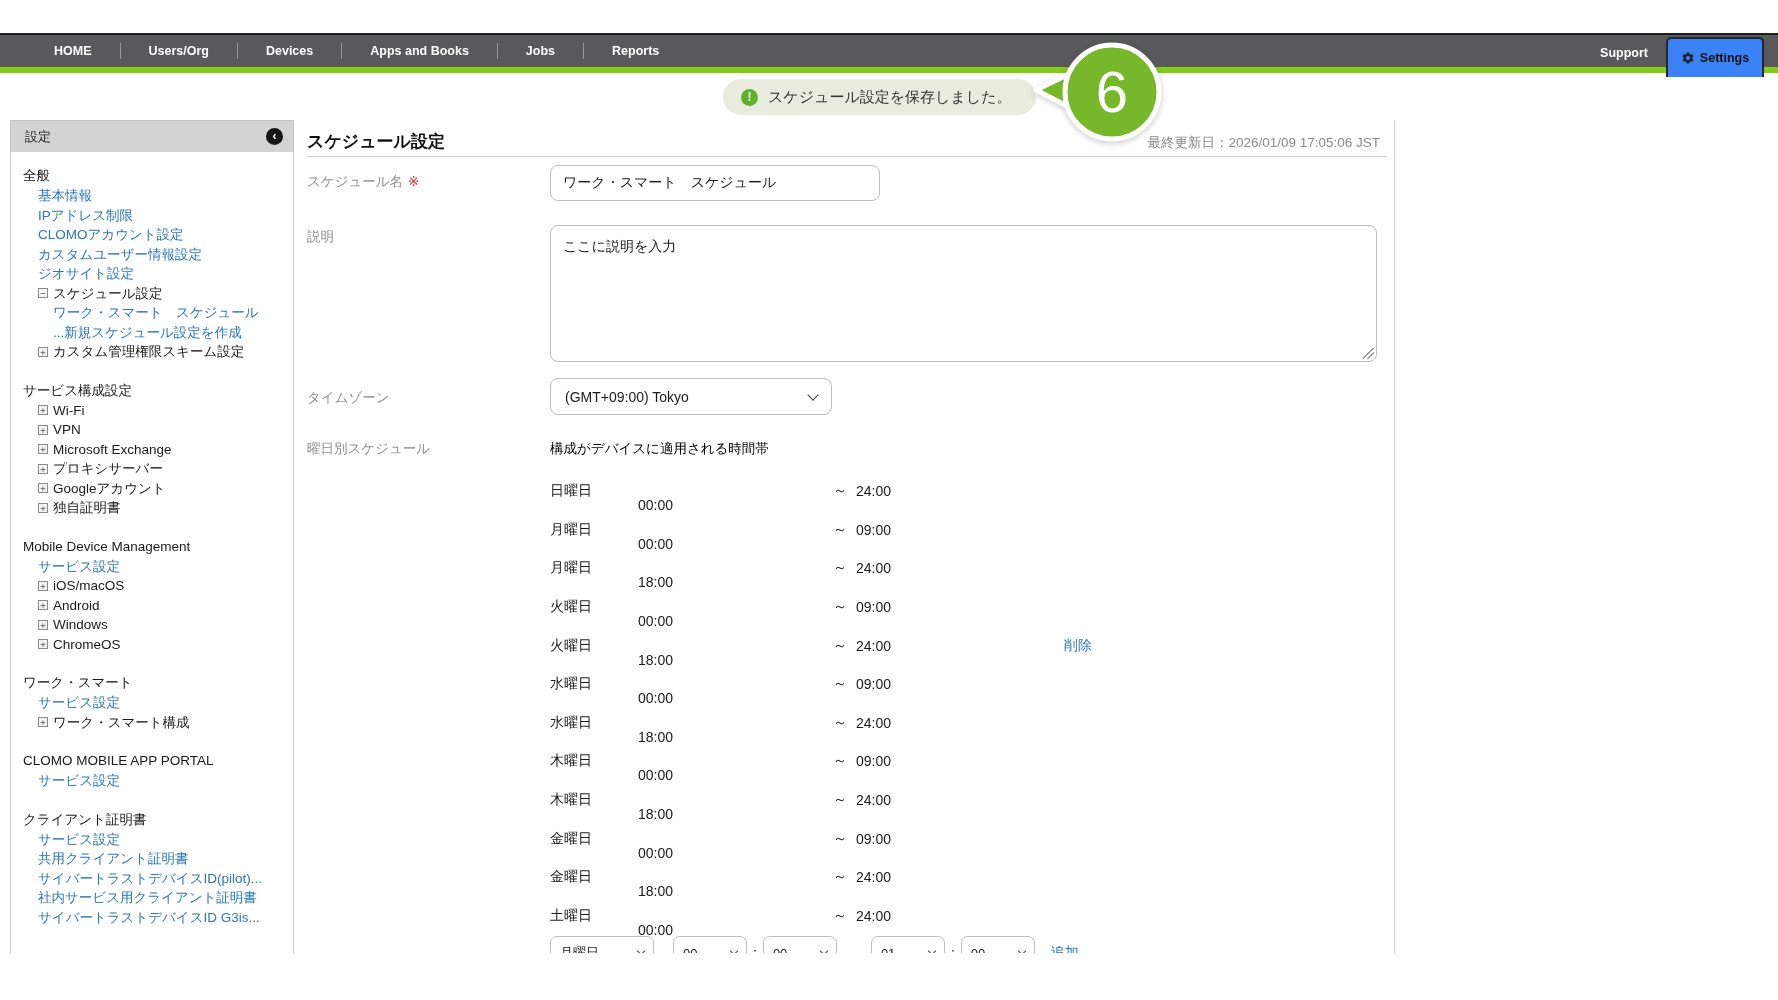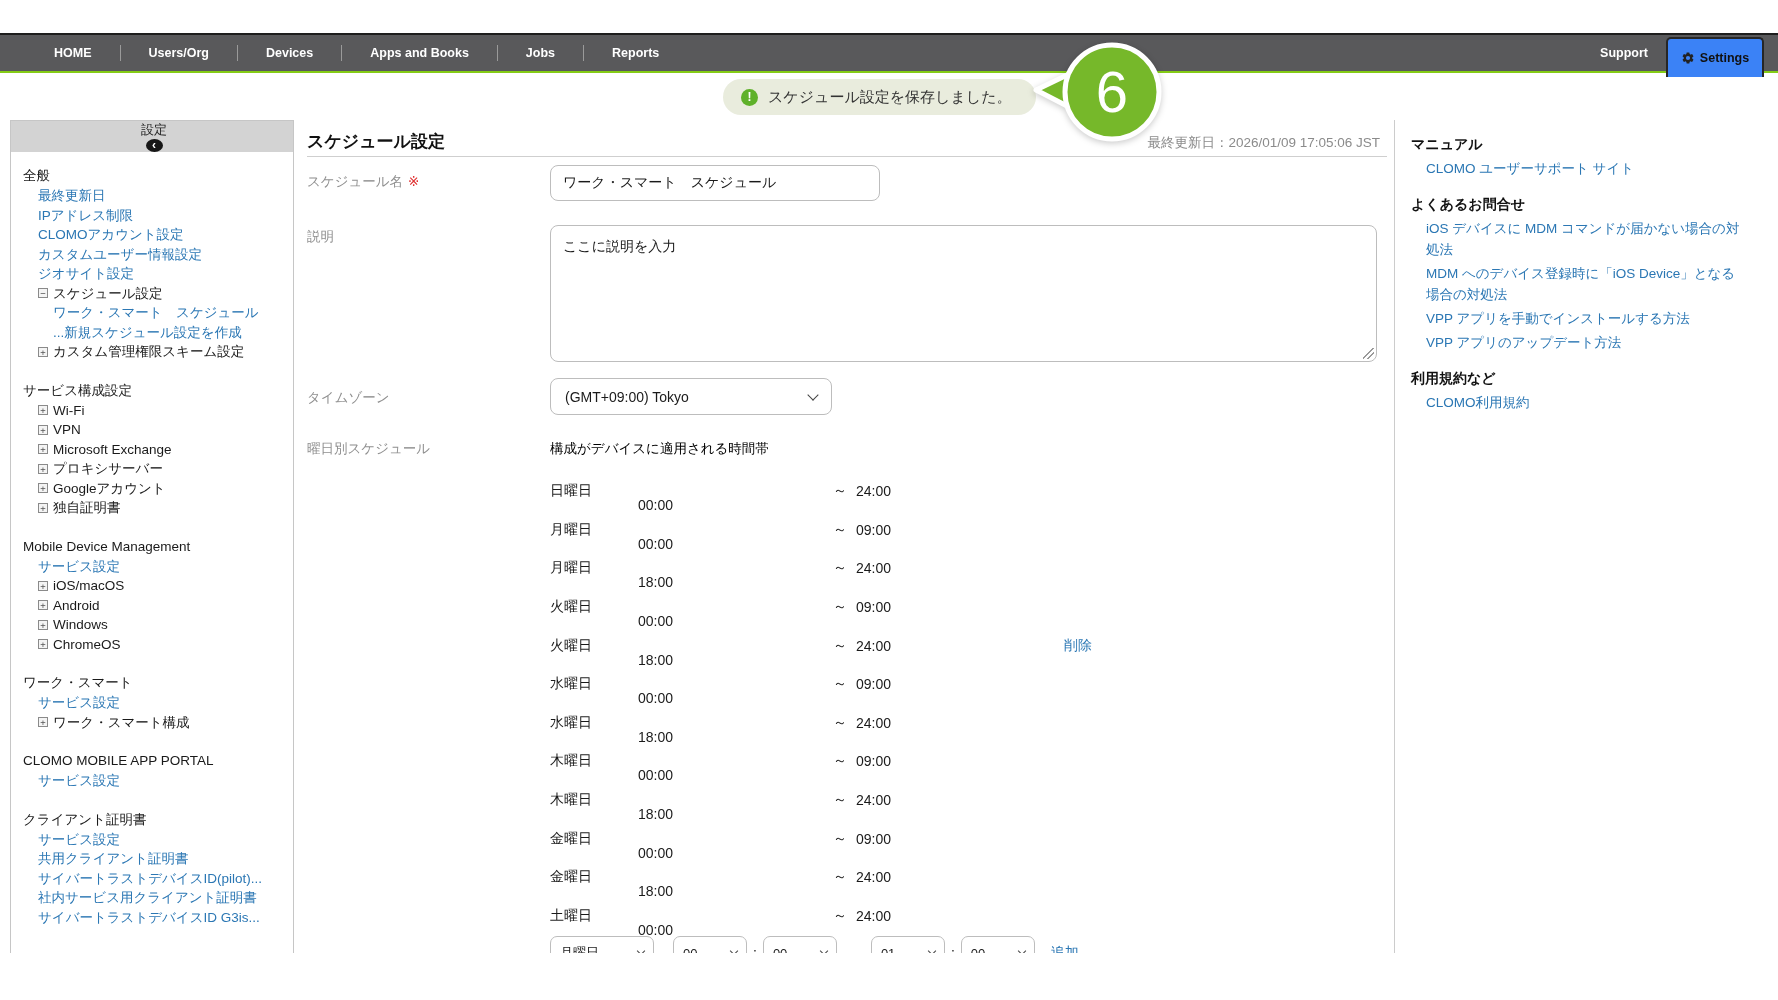--- a/index.html
+++ b/index.html
@@ -2,21 +2,21 @@
 <html><head>
 <meta charset="utf-8">
 <style>
   * { margin:0; padding:0; box-sizing:border-box; }
   html,body { background:#fff; }
   body { font-family:"Liberation Sans","DejaVu Sans",sans-serif; color:#1a1a1a; }
   .screen { position:relative; width:1778px; height:1000px; background:#fff; overflow:hidden; }
 
   
   .topnav { position:absolute; left:0; top:33px; width:1778px; height:40px;
-            background:#59595b; border-top:2px solid #1e1e1e; border-bottom:2px solid #84cc16;
+            background:#59595b; border-top:2px solid #1e1e1e; border-bottom:6px solid #84cc16;
             display:flex; align-items:center; }
   .nav-left { display:flex; align-items:center; padding-left:26px; }
   .nav-item { color:#fff; font-size:12.5px; font-weight:bold; padding:0 28px; cursor:pointer; white-space:nowrap; }
   .nav-sep { width:1px; height:16px; background:#9a9a9a; }
   .nav-support { position:absolute; right:130px; top:0; height:36px; display:flex; align-items:center;
                  color:#fff; font-size:12.5px; font-weight:bold; cursor:pointer; }
   .settings-tab { position:absolute; left:1666px; top:37px; width:98px; height:40px; background:#3b82f6;
                   border:2px solid #262626; border-bottom:none; border-radius:5px 5px 0 0; z-index:20;
                   display:flex; align-items:center; justify-content:center; gap:5px; cursor:pointer; }
   .settings-tab span { font-size:12.5px; font-weight:bold; color:#111; }
@@ -26,21 +26,21 @@
   .toast { position:absolute; left:723px; top:79px; height:36px; padding:0 24px 0 18px;
            background:#e9ecdd; border-radius:18px; display:flex; align-items:center; gap:10px; z-index:10; }
   .toast-ico { width:17px; height:17px; border-radius:50%; background:#5fb12a; color:#fff;
                font-size:12px; font-weight:bold; display:flex; align-items:center; justify-content:center; flex:0 0 auto; }
   .toast-msg { font-size:15px; color:#333; white-space:nowrap; }
   .callout { position:absolute; left:1028px; top:18px; z-index:30; filter:drop-shadow(0 2px 3px rgba(0,0,0,.2)); }
 
   
   .sidebar { position:absolute; left:10px; top:120px; width:284px; height:833px;
              background:#fff; border:1px solid #c6c6c6; border-bottom:none; }
-  .sb-head { height:31px; background:#d3d3d3; display:flex; align-items:center; padding:0 10px 0 14px;flex-direction:column; }
+  .sb-head { height:31px; background:#d3d3d3; display:flex; align-items:center; padding:0 10px 0 14px; }
   .sb-head-label { font-size:13px; color:#222; flex:1; }
   .sb-collapse { width:17px; height:17px; border-radius:50%; background:#161616; color:#fff;
                  font-size:12px; font-weight:bold; display:flex; align-items:center; justify-content:center;
                  cursor:pointer; line-height:1; padding-bottom:1px; }
   .sb-body { padding:14px 8px 10px 12px; }
   .sb-title { font-size:13.5px; color:#1a1a1a; line-height:20px; margin-top:19px; }
   .sb-title:first-child { margin-top:0; }
   .sb-link { display:block; font-size:13.5px; color:#2b77b4; line-height:19.5px; padding-left:15px;
              cursor:pointer; text-decoration:none; white-space:nowrap; overflow:hidden; }
   .sb-sub { padding-left:30px; }
@@ -147,21 +147,21 @@
   </svg>
 
   <div class="sidebar">
     <div class="sb-head">
       <span class="sb-head-label">設定</span>
       <span class="sb-collapse">‹</span>
     </div>
     <div class="sb-body">
 
       <div class="sb-title">全般</div>
-      <a class="sb-link">最終更新日</a>
+      <a class="sb-link">基本情報</a>
       <a class="sb-link">IPアドレス制限</a>
       <a class="sb-link">CLOMOアカウント設定</a>
       <a class="sb-link">カスタムユーザー情報設定</a>
       <a class="sb-link">ジオサイト設定</a>
       <div class="sb-tree">
         <span class="box-ico minus"></span>
         <span>スケジュール設定</span>
       </div>
       <a class="sb-link sb-sub">ワーク・スマート　スケジュール</a>
       <a class="sb-link sb-sub">...新規スケジュール設定を作成</a>
@@ -354,26 +354,15 @@
     </div>
     <span class="colon">:</span>
     <div class="mini-select w-time">
       <span style="flex:1">00</span>
       <span class="chev"></span>
     </div>
     <span class="add-link">追加</span>
   </div>
 
   <div class="v-divider"></div>
-  <div class="help">
-    <div class="help-title">マニュアル</div>
-    <a class="help-link">CLOMO ユーザーサポート サイト</a>
-    <div class="help-title">よくあるお問合せ</div>
-    <a class="help-link">iOS デバイスに MDM コマンドが届かない場合の対処法</a>
-    <a class="help-link">MDM へのデバイス登録時に「iOS Device」となる場合の対処法</a>
-    <a class="help-link">VPP アプリを手動でインストールする方法</a>
-    <a class="help-link">VPP アプリのアップデート方法</a>
-    <div class="help-title">利用規約など</div>
-    <a class="help-link">CLOMO利用規約</a>
-  </div>
 
   <div class="bottom-mask"></div>
 </div>
 
 </body></html>

